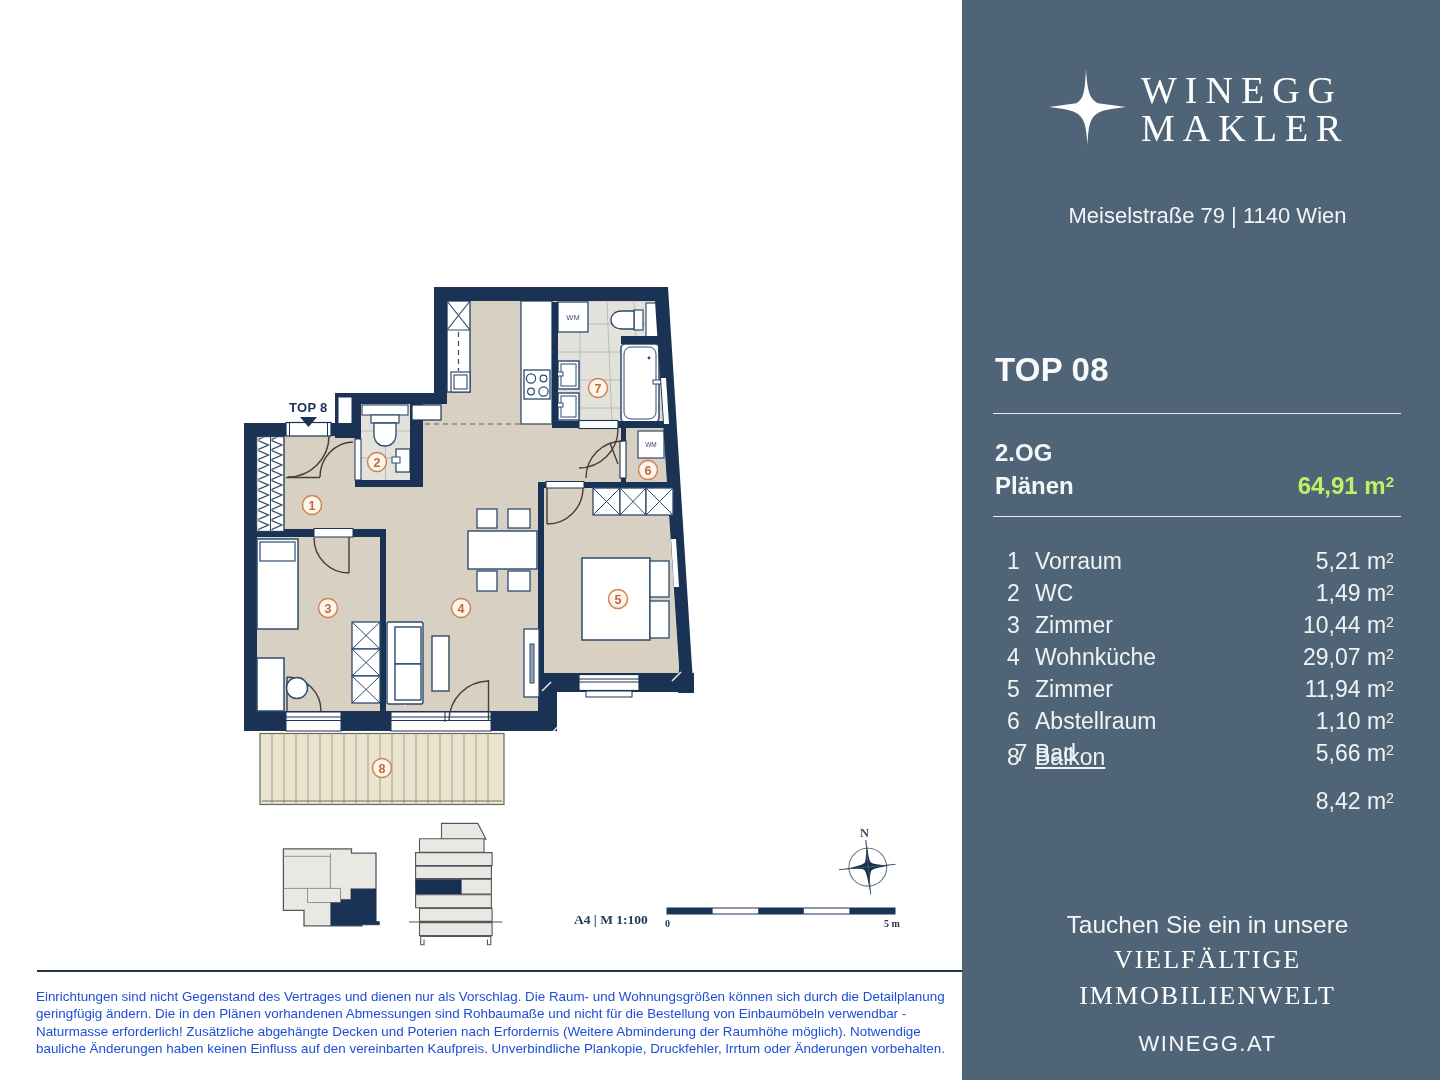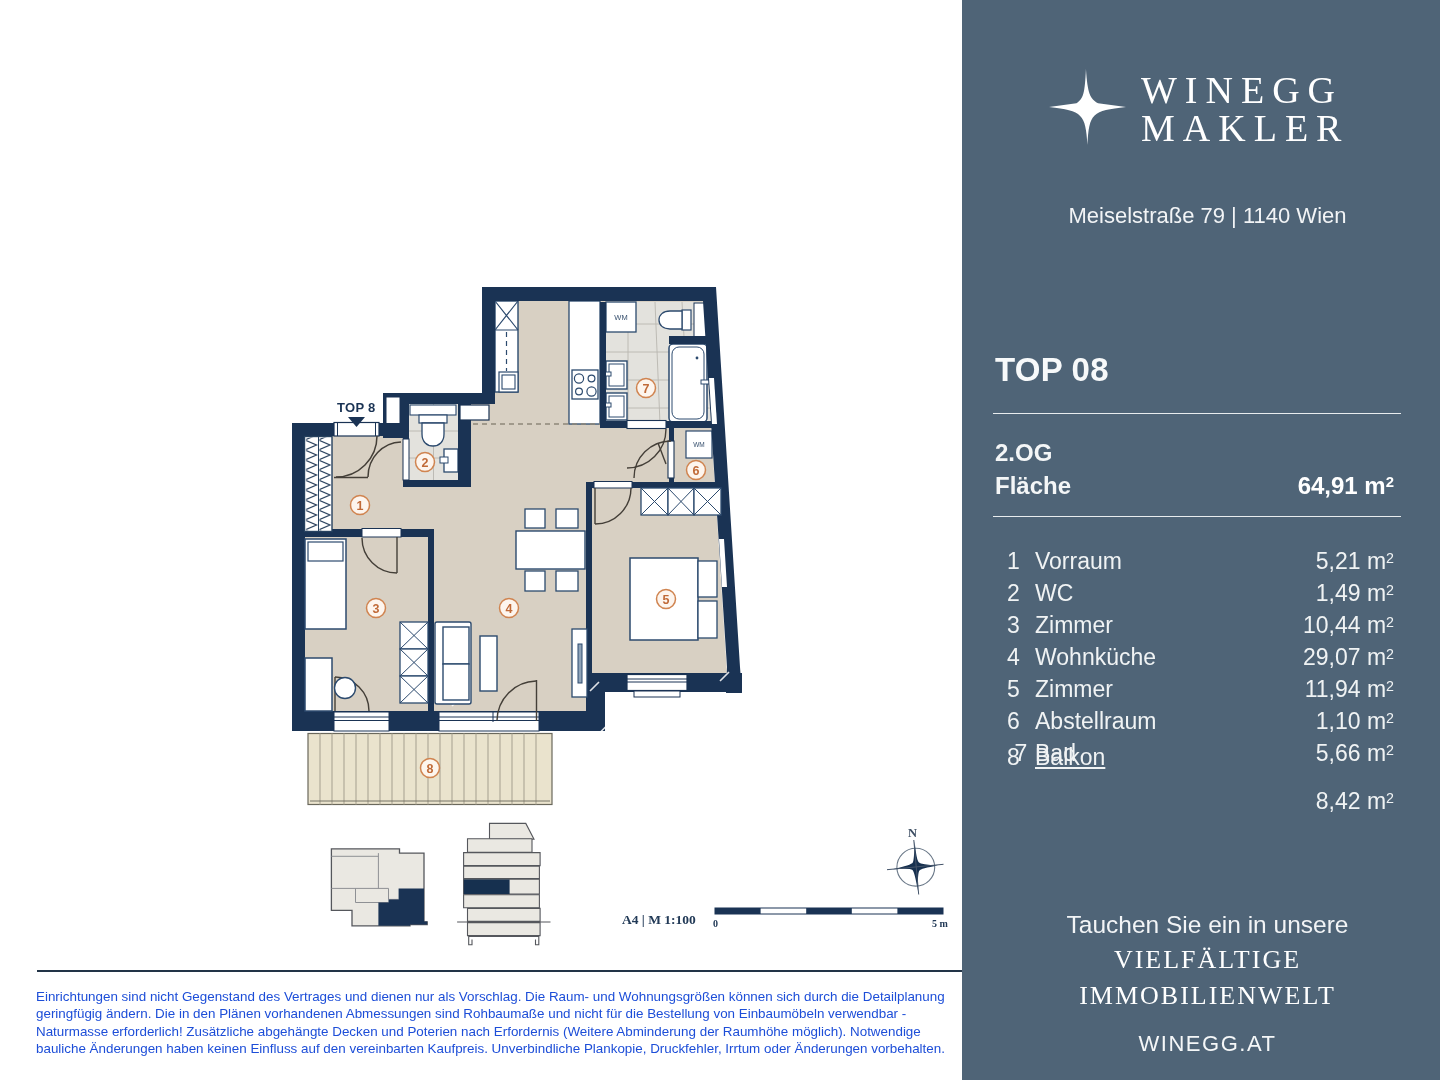--- a/index.html
+++ b/index.html
@@ -4,33 +4,33 @@
 <style>
   html,body{margin:0;padding:0;width:1440px;height:1080px;background:#ffffff;overflow:hidden;}
   body{font-family:"Liberation Sans", sans-serif;position:relative;}
   .abs{position:absolute;}
   
   #sidebar{position:absolute;left:962px;top:0;width:478px;height:1080px;background:#4f6477;color:#f4f6f7;}
   #sidebar .ctr{position:absolute;left:0;width:491px;text-align:center;}
   .thinline{position:absolute;left:31px;width:408px;height:1px;background:#e8ecee;}
   #toptitle{position:absolute;left:33px;top:351px;font-size:33px;font-weight:bold;letter-spacing:0.2px;color:#f7f9fa;}
   .kv{position:absolute;left:33px;font-size:24px;font-weight:bold;color:#f4f6f7;}
-  .kvval{position:absolute;right:46px;font-size:24px;font-weight:bold;color:#ffffff;}
+  .kvval{position:absolute;right:46px;font-size:24px;font-weight:bold;color:#bef264;}
   .room{position:absolute;left:33px;font-size:23px;color:#f0f3f4;margin-left:12px;}
   .room .num{display:inline-block;width:28px;}
   .area{position:absolute;right:46px;font-size:23px;color:#f0f3f4;}
   sup{font-size:62%;vertical-align:baseline;position:relative;top:-0.45em;}
   
   #footline{position:absolute;left:37px;top:970px;width:925px;height:2px;background:#223447;}
   #disclaimer{position:absolute;left:36px;top:988px;width:910px;font-size:13.4px;line-height:17.3px;color:#1d4ed8;}
 </style>
 </head>
 <body>
 
-<div id="planwrap" class="abs" style="left:0;top:0;width:965px;height:1080px;margin-left:48px;">
+<div id="planwrap" class="abs" style="left:0;top:0;width:965px;height:1080px;">
 <svg width="965" height="1080" viewBox="0 0 965 1080">
 <defs>
   <pattern id="hatch" width="13.5" height="10" patternUnits="userSpaceOnUse">
     <path d="M1.5,0.5 L12,5 L1.5,9.5" stroke="#223a57" stroke-width="1.2" fill="none"></path>
   </pattern>
 </defs>
 
 <polygon points="447,301 655,301 679,673 556,673 556,711 257,711 257,436 354,436 354,404 447,404" fill="#d8d0c3"></polygon>
 
 <g>
@@ -388,21 +388,21 @@
   <div class="abs" style="left:179px;top:71px;font-family:'Liberation Serif',serif;font-size:38px;letter-spacing:8px;color:#ffffff;line-height:38px;">WINEGG<br>MAKLER</div>
 
   <div class="ctr" style="top:203px;font-size:22px;color:#f2f4f6;">Meiselstraße 79 | 1140 Wien</div>
 
   <div id="toptitle">TOP 08</div>
 
   <div class="thinline" style="top:413px;"></div>
 
   <div class="kv" style="top:439px;text-align:right;">2.OG</div>
 
-  <div class="kv" style="top:472px;">Fläche</div>
+  <div class="kv" style="top:472px;">Plänen</div>
   <div class="kvval" style="top:472px;">64,91 m<sup>2</sup></div>
 
   <div class="thinline" style="top:516px;"></div>
 
   <div class="room" style="top:548px;"><span class="num">1</span>Vorraum</div>
     <div class="area" style="top:548px;">5,21 m<sup>2</sup></div>
   <div class="room" style="top:580px;"><span class="num">2</span>WC</div>
     <div class="area" style="top:580px;">1,49 m<sup>2</sup></div>
   <div class="room" style="top:612px;"><span class="num">3</span>Zimmer</div>
     <div class="area" style="top:612px;">10,44 m<sup>2</sup></div>

